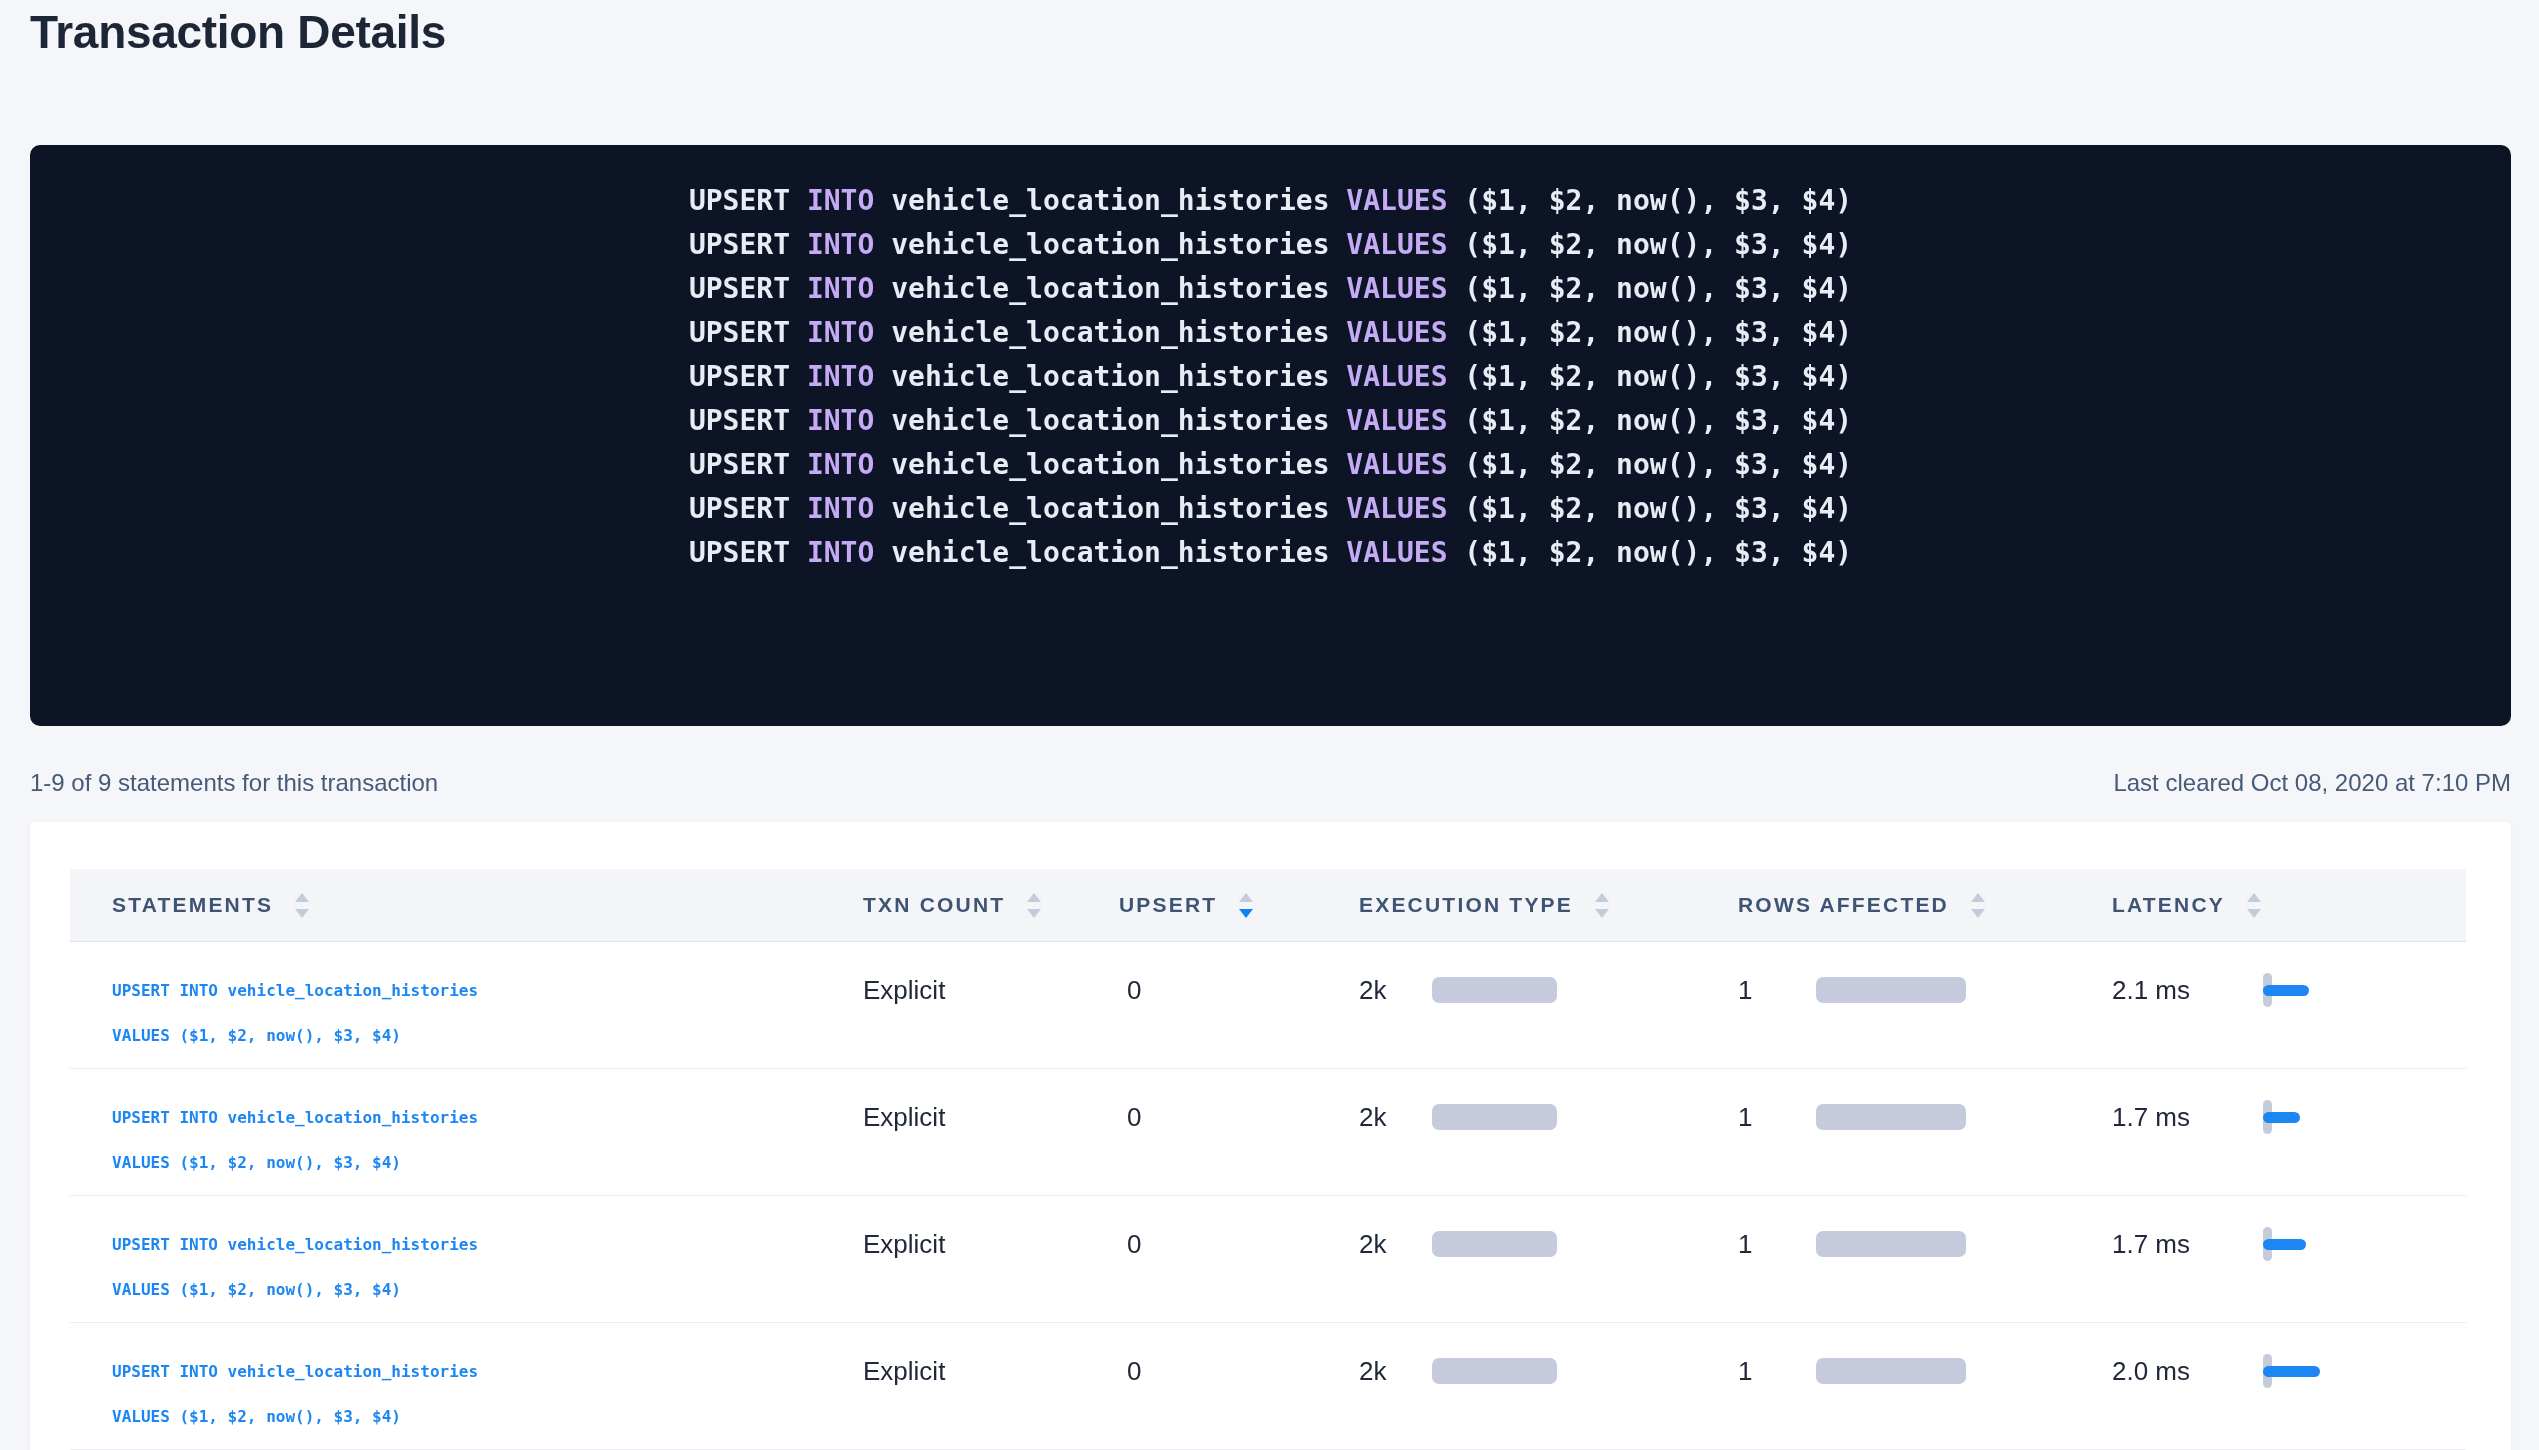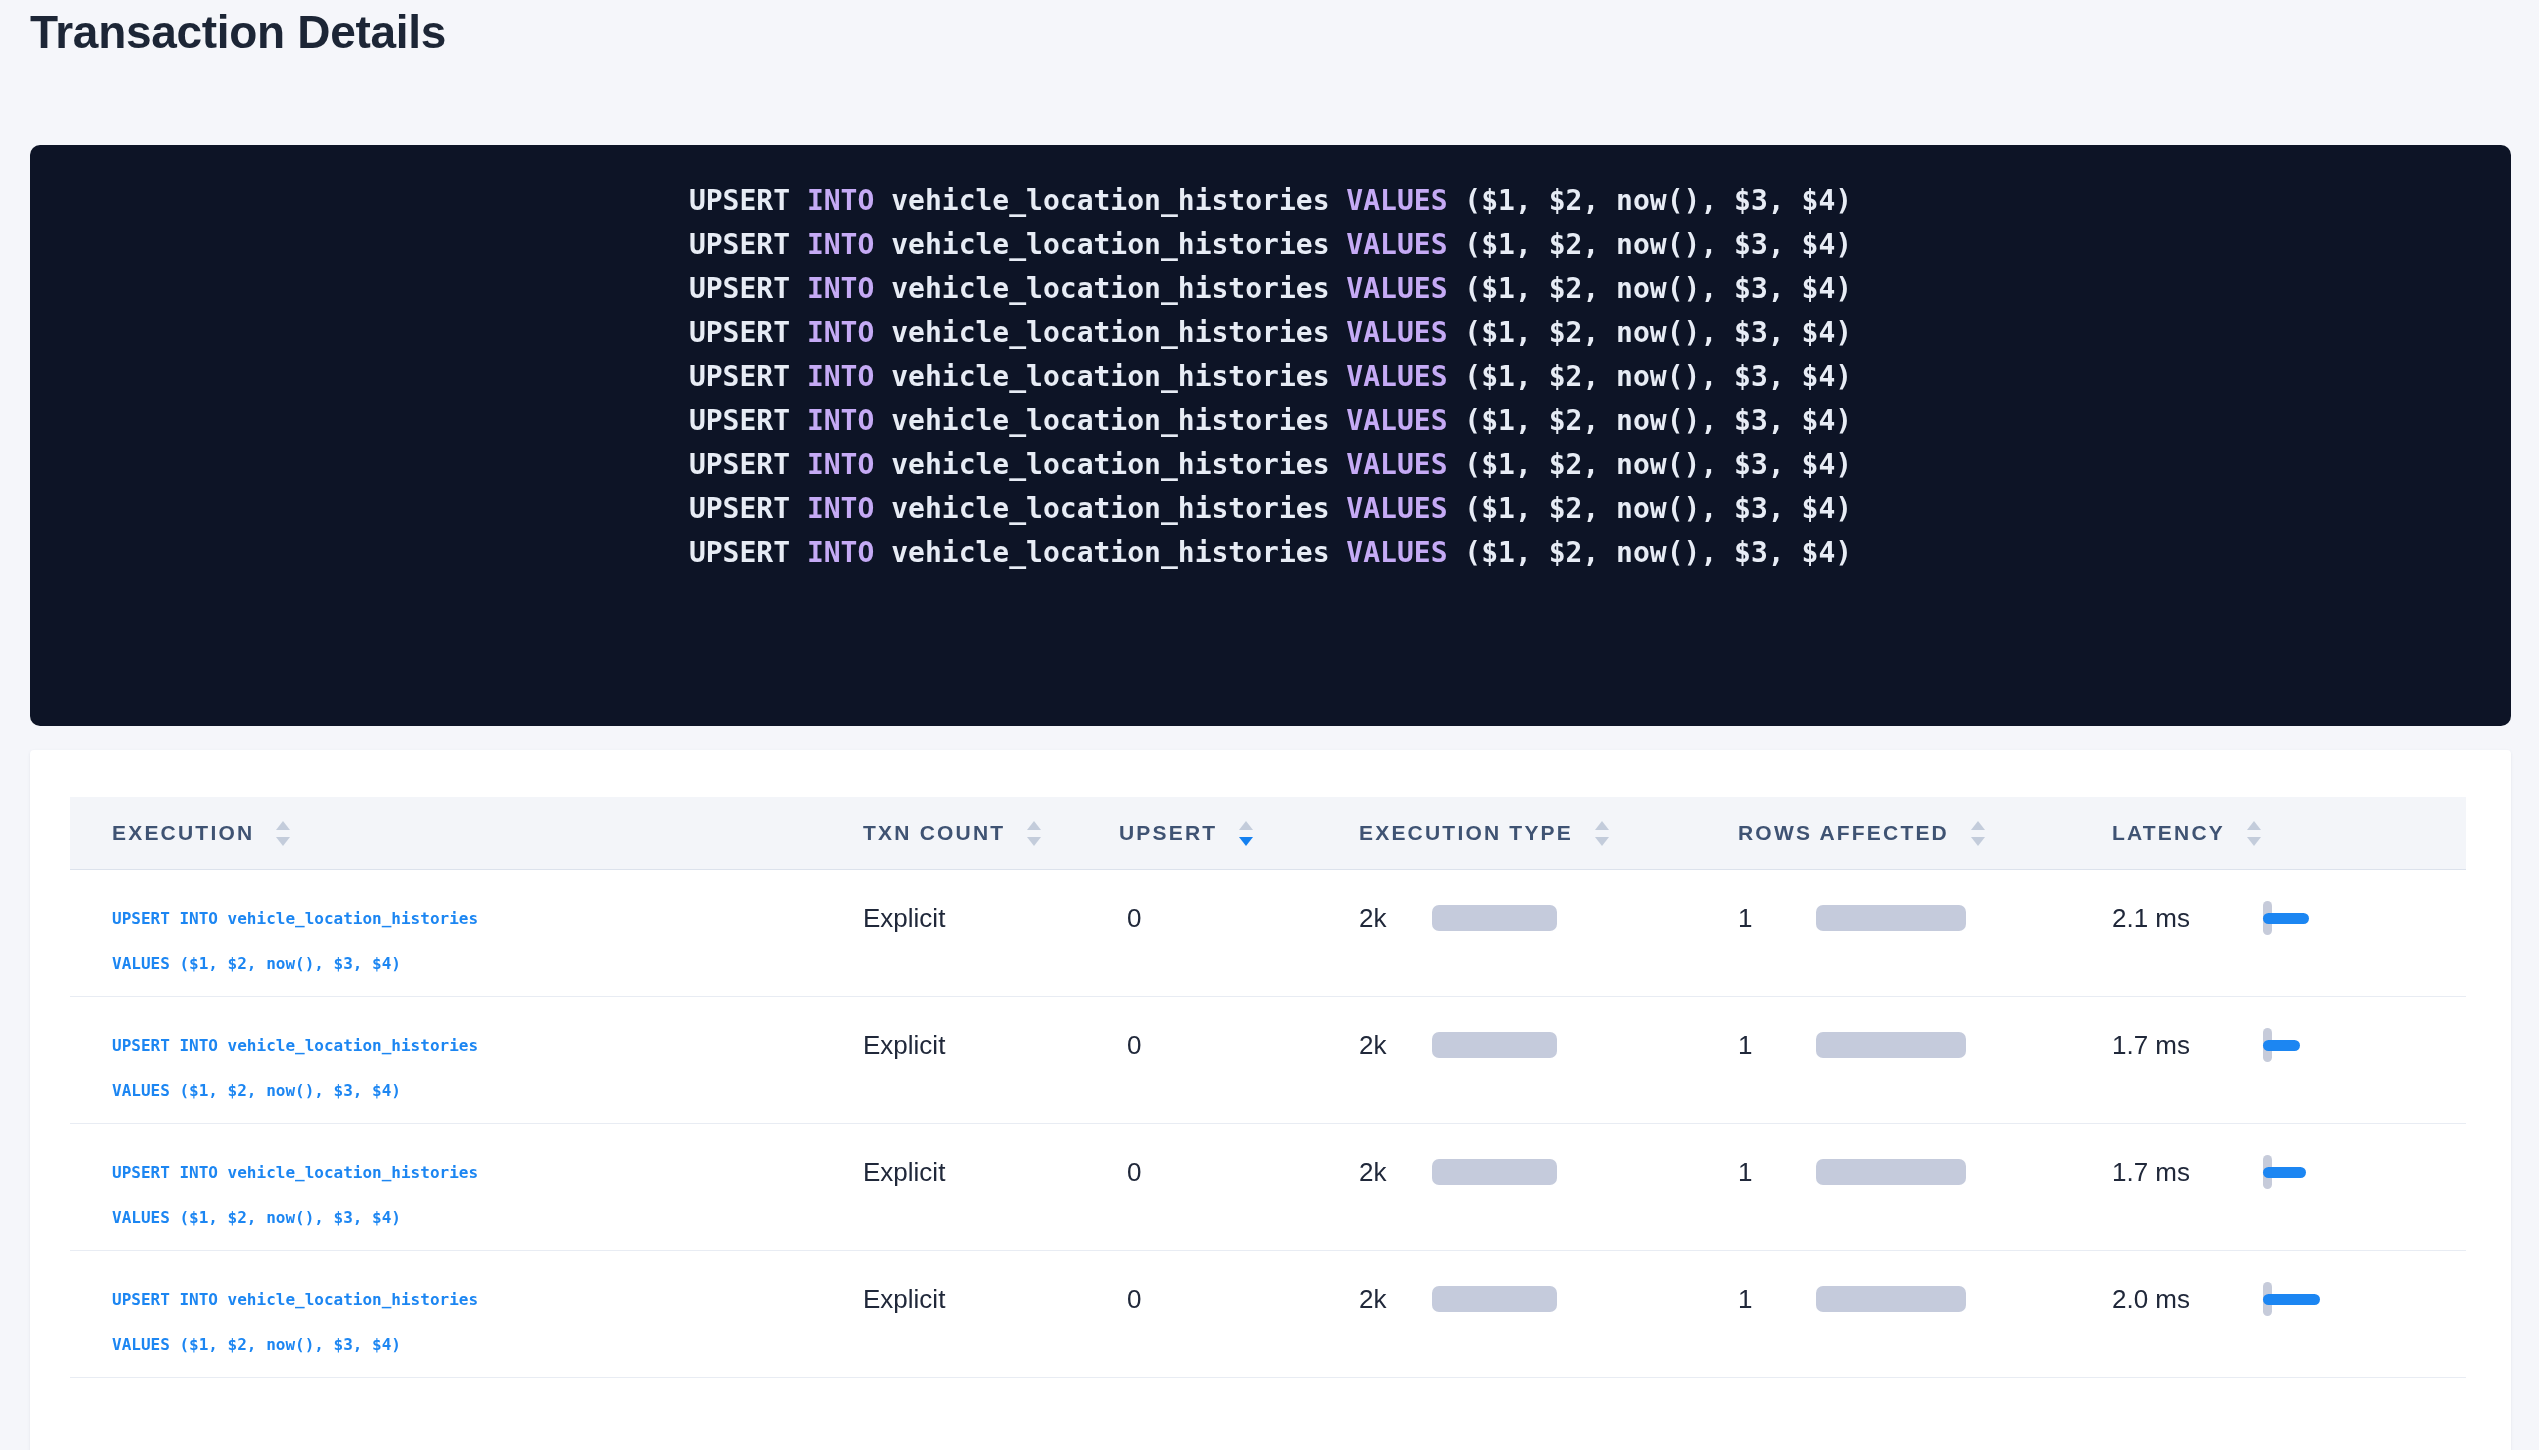--- a/index.html
+++ b/index.html
@@ -115,36 +115,40 @@
       <div class="code-line"><span>UPSERT </span><span class="kw">INTO</span><span> vehicle_location_histories </span><span class="kw">VALUES</span><span> ($1, $2, now(), $3, $4)</span></div>
       <div class="code-line"><span>UPSERT </span><span class="kw">INTO</span><span> vehicle_location_histories </span><span class="kw">VALUES</span><span> ($1, $2, now(), $3, $4)</span></div>
       <div class="code-line"><span>UPSERT </span><span class="kw">INTO</span><span> vehicle_location_histories </span><span class="kw">VALUES</span><span> ($1, $2, now(), $3, $4)</span></div>
       <div class="code-line"><span>UPSERT </span><span class="kw">INTO</span><span> vehicle_location_histories </span><span class="kw">VALUES</span><span> ($1, $2, now(), $3, $4)</span></div>
       <div class="code-line"><span>UPSERT </span><span class="kw">INTO</span><span> vehicle_location_histories </span><span class="kw">VALUES</span><span> ($1, $2, now(), $3, $4)</span></div>
       <div class="code-line"><span>UPSERT </span><span class="kw">INTO</span><span> vehicle_location_histories </span><span class="kw">VALUES</span><span> ($1, $2, now(), $3, $4)</span></div>
       <div class="code-line"><span>UPSERT </span><span class="kw">INTO</span><span> vehicle_location_histories </span><span class="kw">VALUES</span><span> ($1, $2, now(), $3, $4)</span></div>
       <div class="code-line"><span>UPSERT </span><span class="kw">INTO</span><span> vehicle_location_histories </span><span class="kw">VALUES</span><span> ($1, $2, now(), $3, $4)</span></div>
     </div>
 
+  <div class="summary-row">
+    <span>1-9 of 9 statements for this transaction</span>
+    <span>Last cleared Oct 08, 2020 at 7:10 PM</span>
+  </div>
 
   <div class="card">
     <table>
       <colgroup>
         <col class="c0">
           <col class="c1">
           <col class="c2">
         <col class="c3">
           <col class="c4">
           <col class="c5">
       </colgroup>
       <thead>
         <tr id="head-row">
             <th class="c0">
               <span class="th-inner">
-                <span>EXECUTION</span>
+                <span>STATEMENTS</span>
                 <span class="sort">
                   <i class="tri up"></i>
                   <i class="tri down"></i>
                 </span>
               </span>
             </th>
             <th class="c1">
               <span class="th-inner">
                 <span>TXN COUNT</span>
                 <span class="sort">

